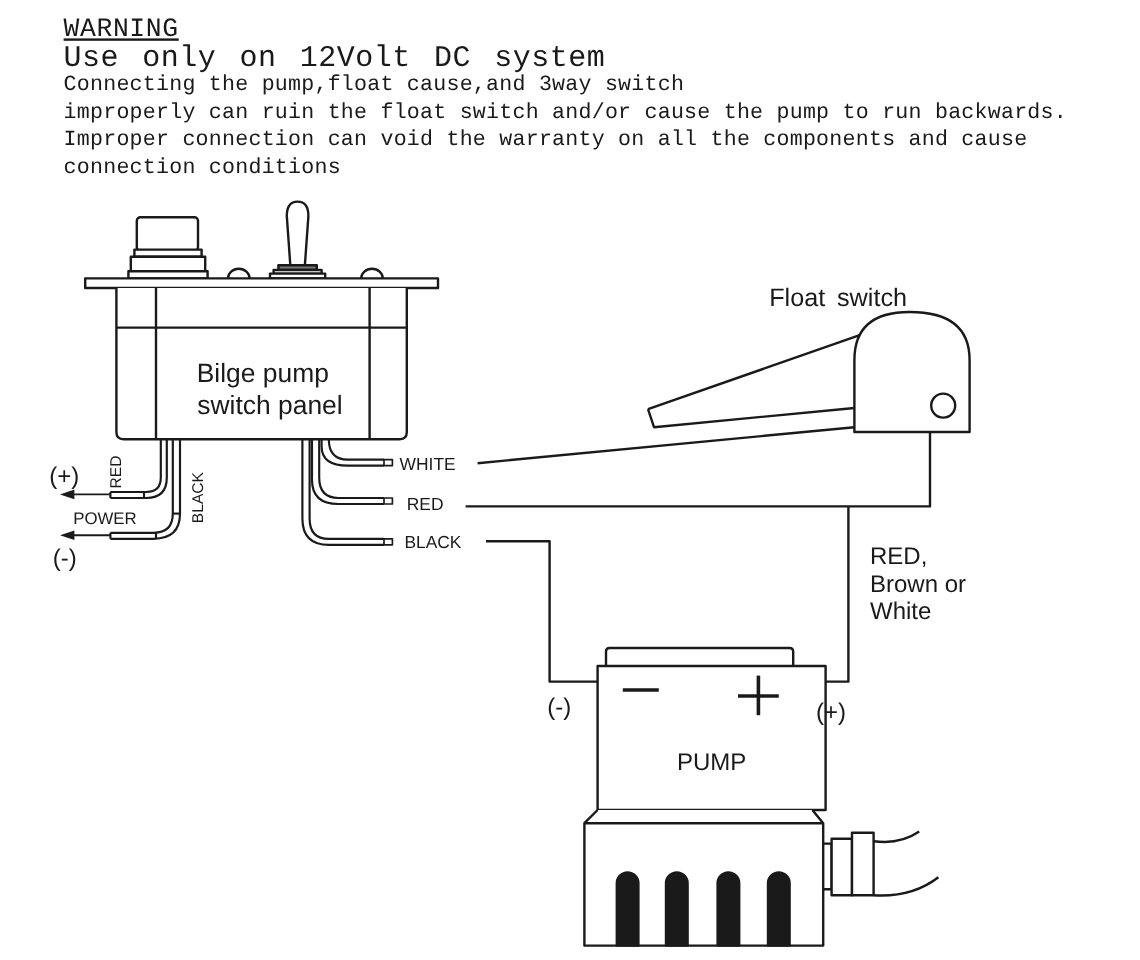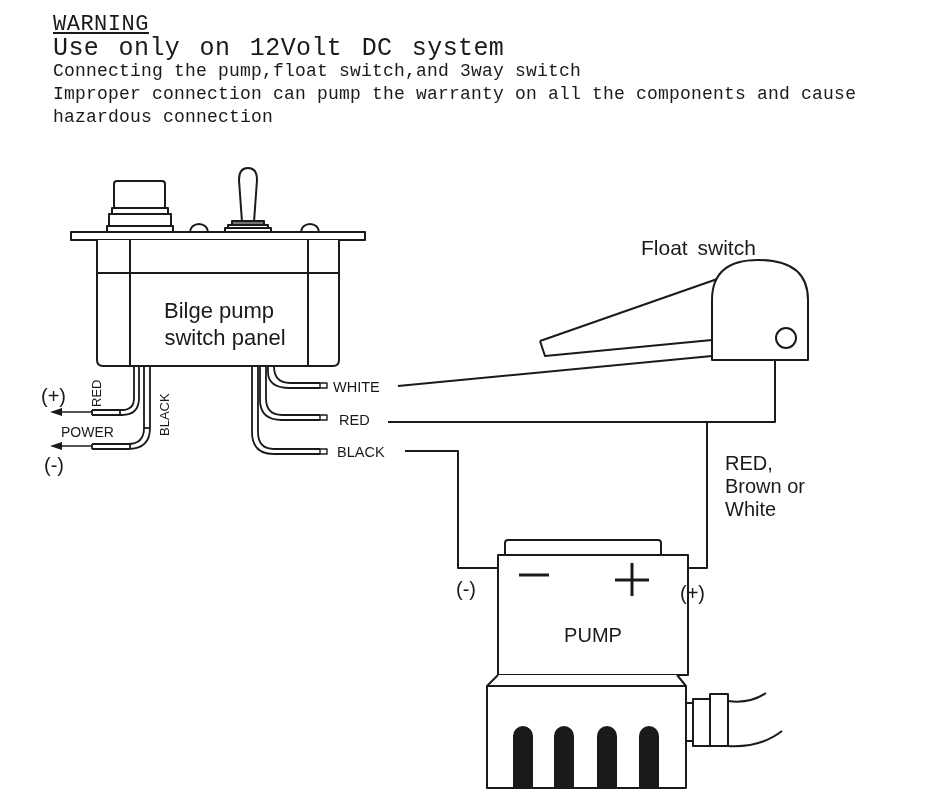--- a/index.html
+++ b/index.html
@@ -12,23 +12,24 @@
     .warning-line { font-size: 18px; line-height: 23px; letter-spacing: 0.2px; }
     svg.diagram { position: absolute; left: 0; top: 0; }
     svg text { font-family: "Liberation Sans", sans-serif; fill: #1a1a1a; }
   </style>
 </head>
 <body>
 
 <div class="warning">
   <div class="warning-title">WARNING</div>
   <div class="warning-sub">Use only on 12Volt DC system</div>
-  <div class="warning-line">Connecting the pump,float switch,and 3way switch</div>
-  <div class="warning-line">Improper connection can pump the warranty on all the components and cause</div>
-  <div class="warning-line">hazardous connection</div>
+  <div class="warning-line">Connecting the pump,float cause,and 3way switch</div>
+  <div class="warning-line">improperly can ruin the float switch and/or cause the pump to run backwards.</div>
+  <div class="warning-line">Improper connection can void the warranty on all the components and cause</div>
+  <div class="warning-line">connection conditions</div>
 </div>
 
 <svg class="diagram" width="950" height="800" viewBox="0 0 950 800" fill="none" stroke="#1a1a1a" stroke-width="2" stroke-linejoin="round">
 
   <g>
 
     <g>
       <rect x="114" y="181" width="51" height="28" rx="3" fill="#fff"></rect>
       <rect x="112" y="208" width="56" height="6" fill="#fff"></rect>
       <rect x="109" y="214" width="62" height="12" fill="#fff"></rect>

